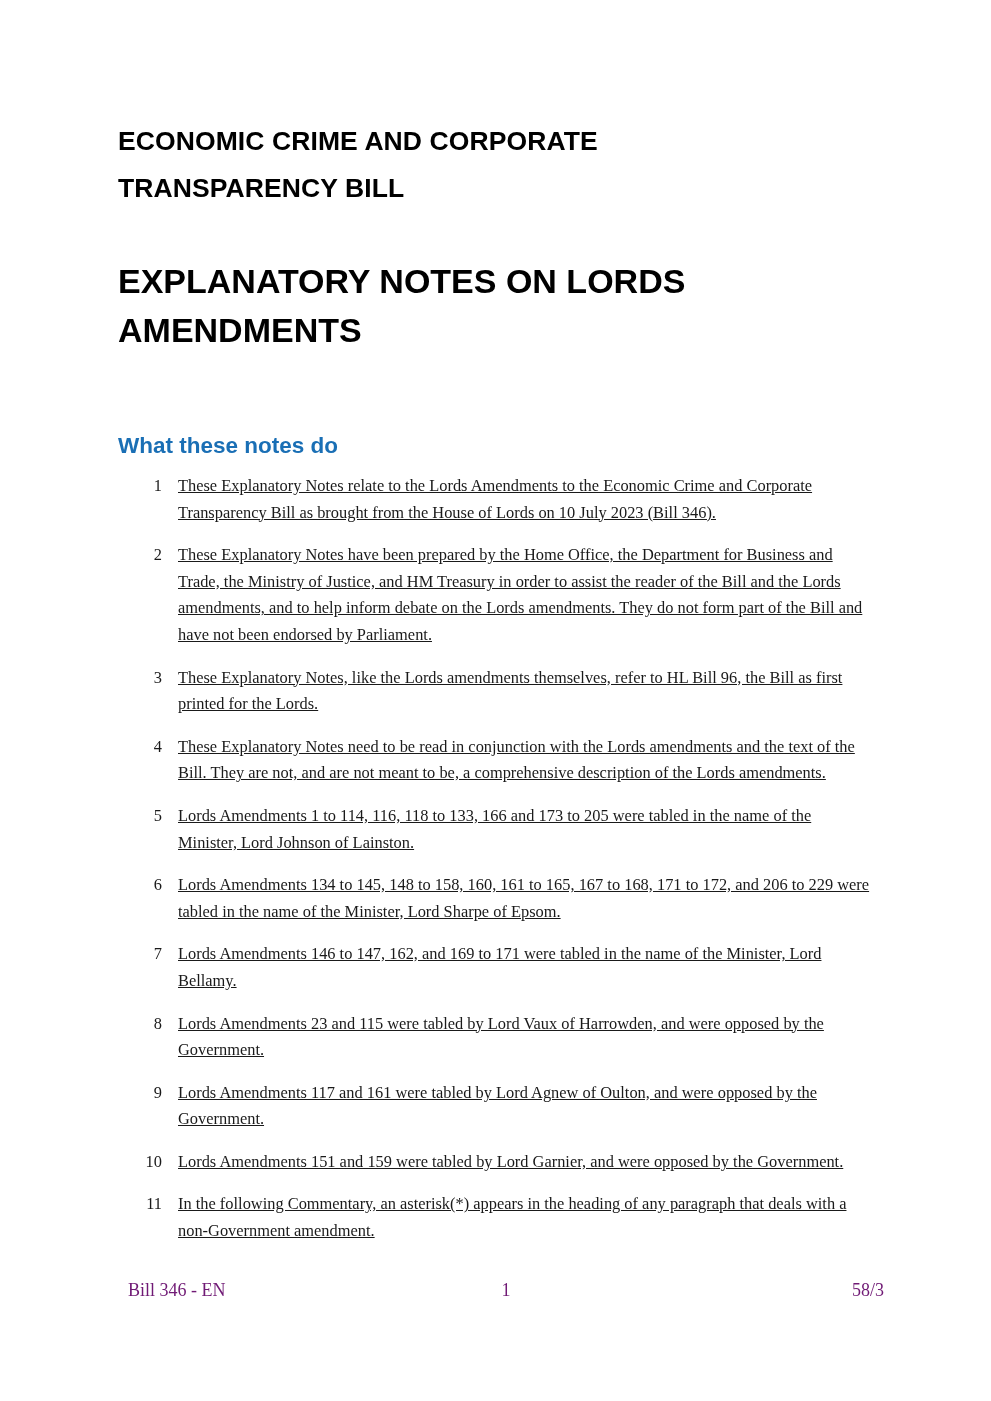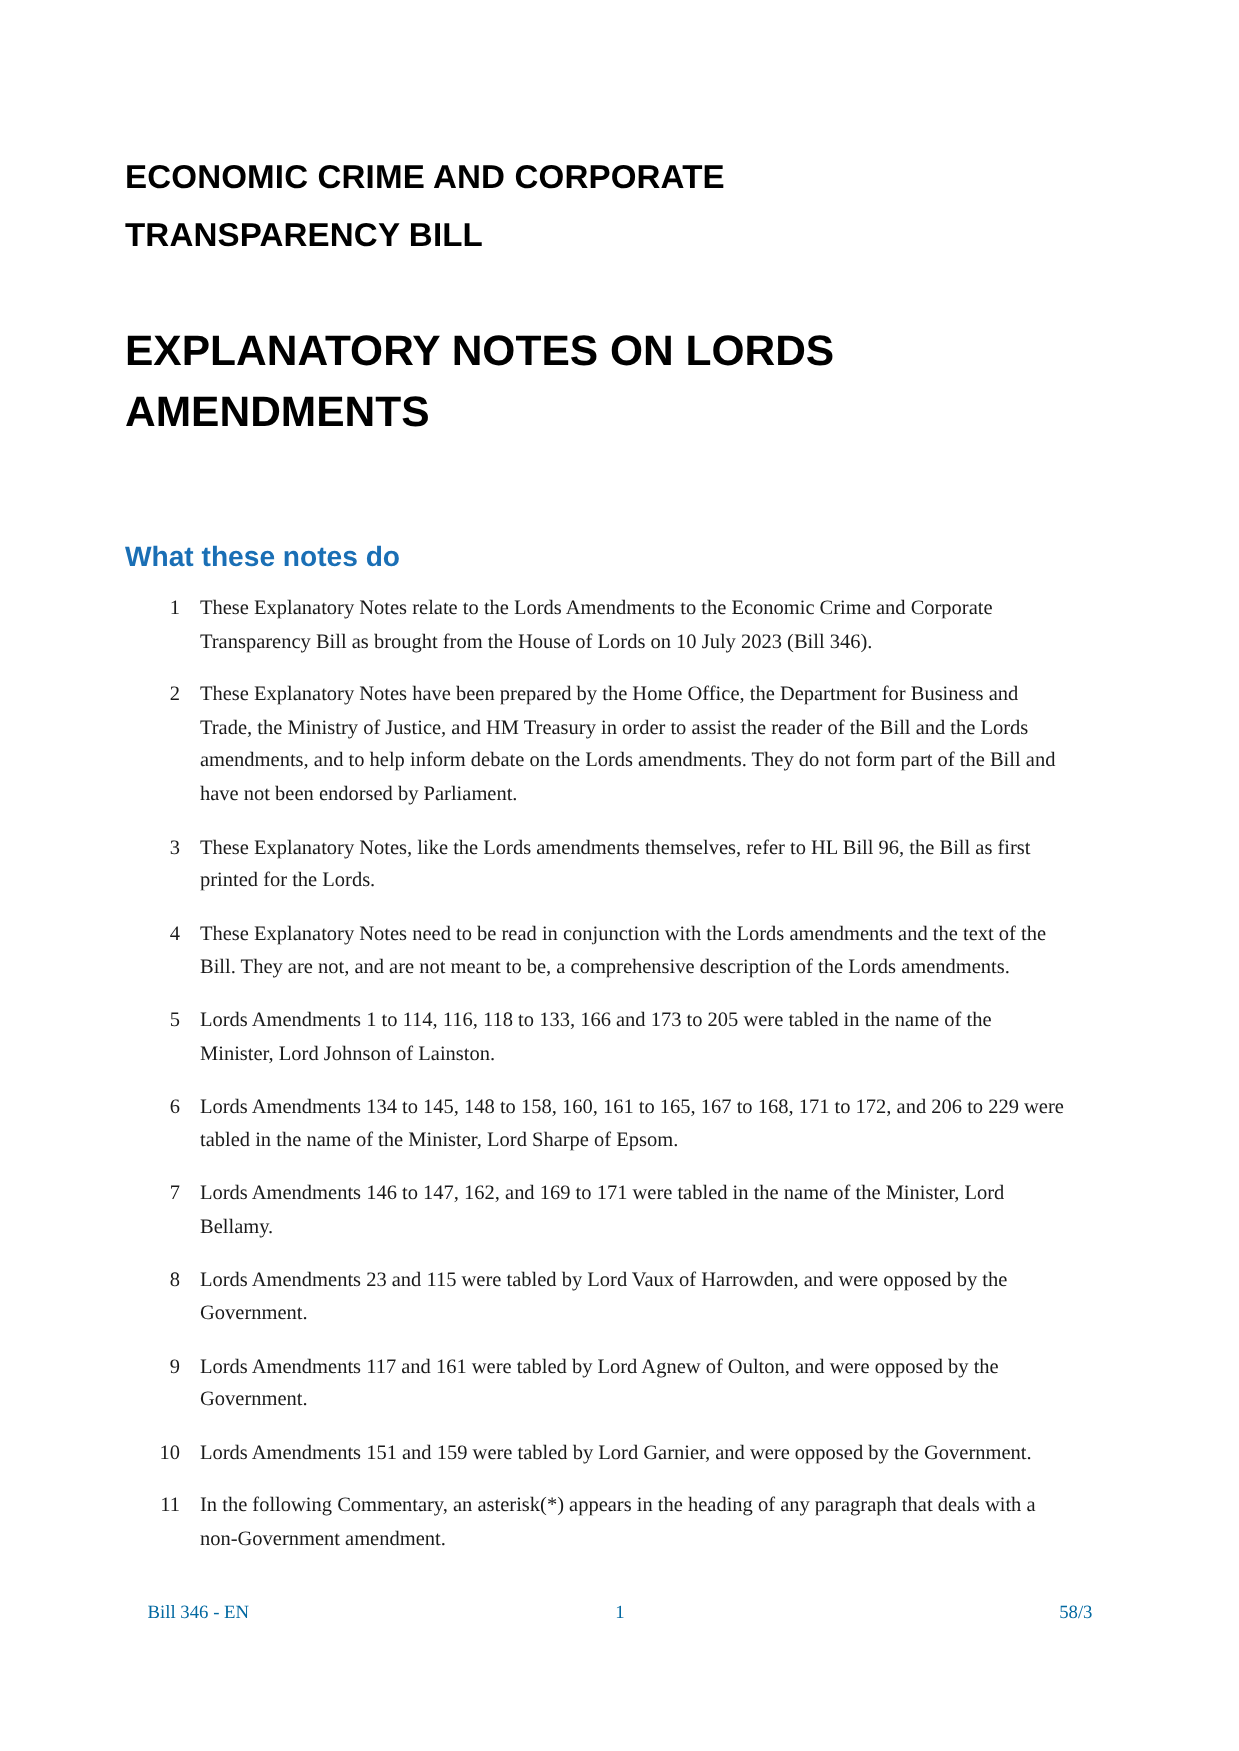--- a/index.html
+++ b/index.html
@@ -20,21 +20,21 @@
     position: absolute;
     left: 0;
     top: 0;
     width: 991px;
     height: 1401px;
     background: #ffffff;
   }
 
   .content {
     position: absolute;
-    left: 100px;
+    left: 118px;
     top: 118px;
     width: 756px;
   }
 
   
   .doc-title {
     font-family: "Liberation Sans", "DejaVu Sans", sans-serif;
     font-weight: bold;
     font-size: 26.5px;
     line-height: 47px;
@@ -93,33 +93,34 @@
     width: 44px;
     text-align: right;
     font-family: "Liberation Serif", "DejaVu Serif", serif;
     font-size: 16.4px;
     line-height: 26.6px;
     color: #1a1a1a;
   }
 
   .para-text {
     display: block;
+    text-decoration: underline;
   }
 
   
   .footer {
     position: absolute;
-    left: 118px;
+    left: 128px;
     top: 1278px;
     width: 756px;
     height: 24px;
     font-family: "Liberation Serif", "DejaVu Serif", serif;
-    font-size: 15px;
+    font-size: 18px;
     line-height: 24px;
-    color: #0369a1;
+    color: #701a75;
   }
   .footer-left {
     position: absolute;
     left: 0;
     top: 0;
   }
   .footer-center {
     position: absolute;
     left: 0;
     top: 0;

